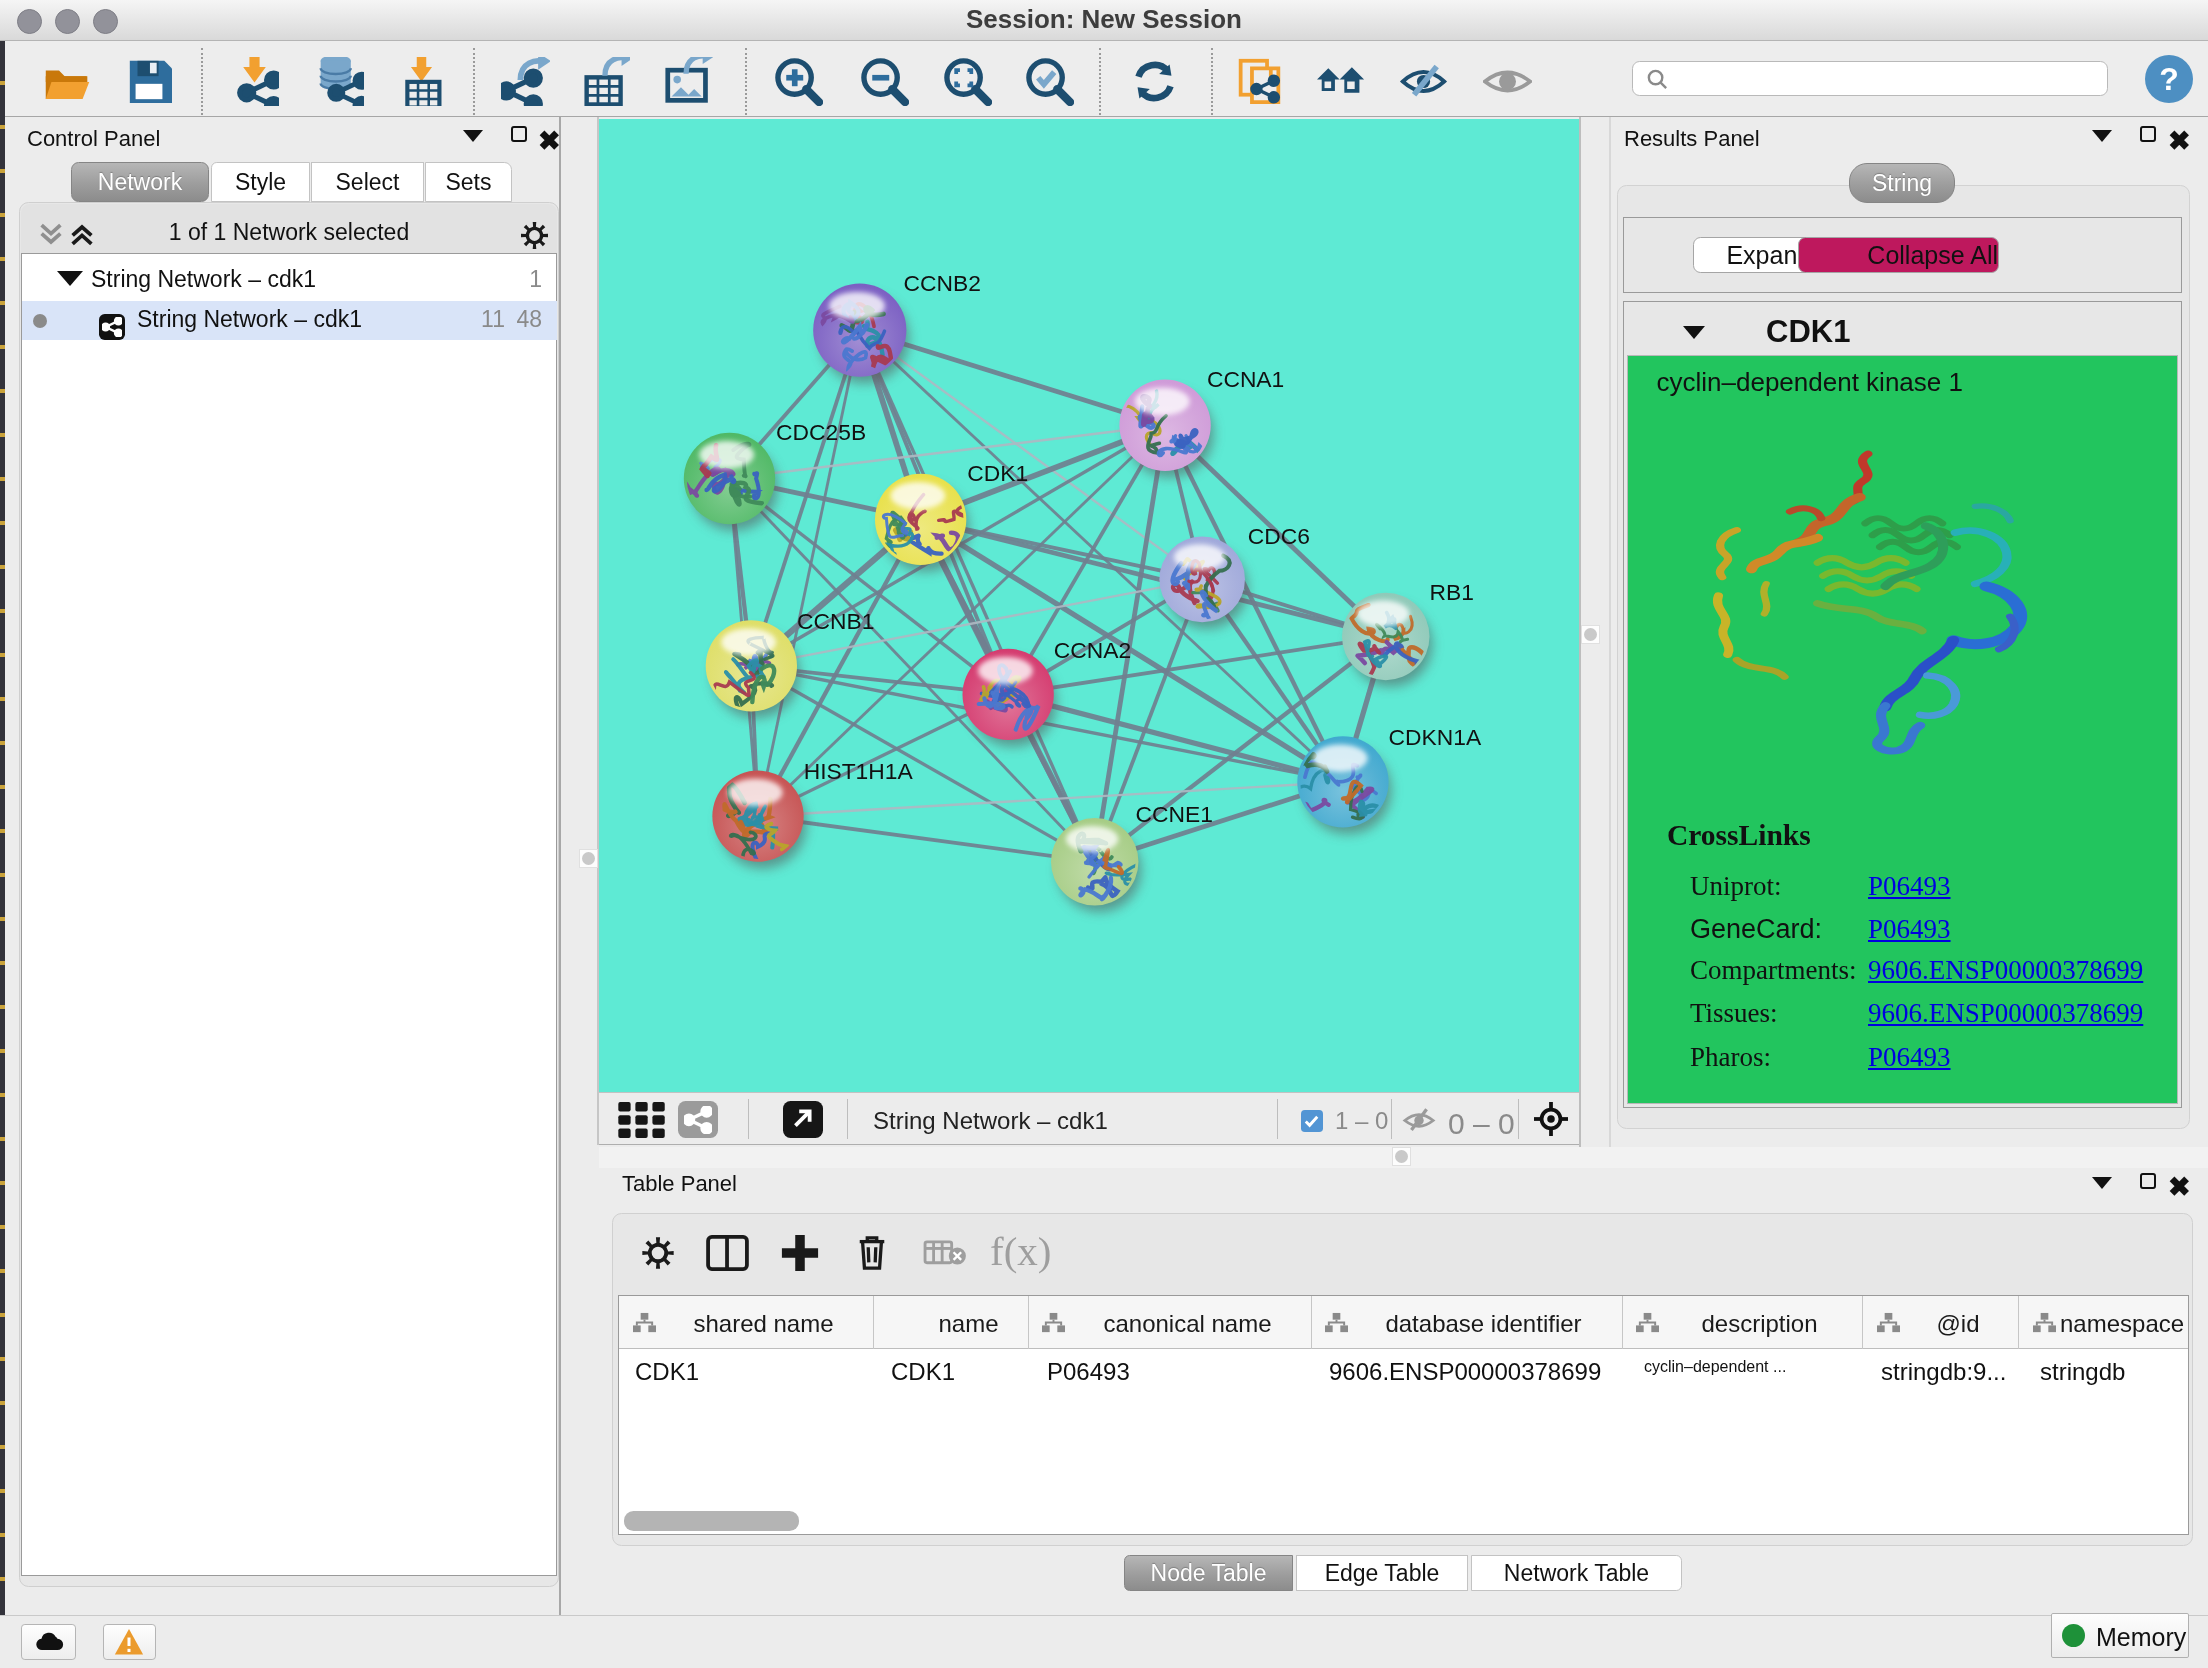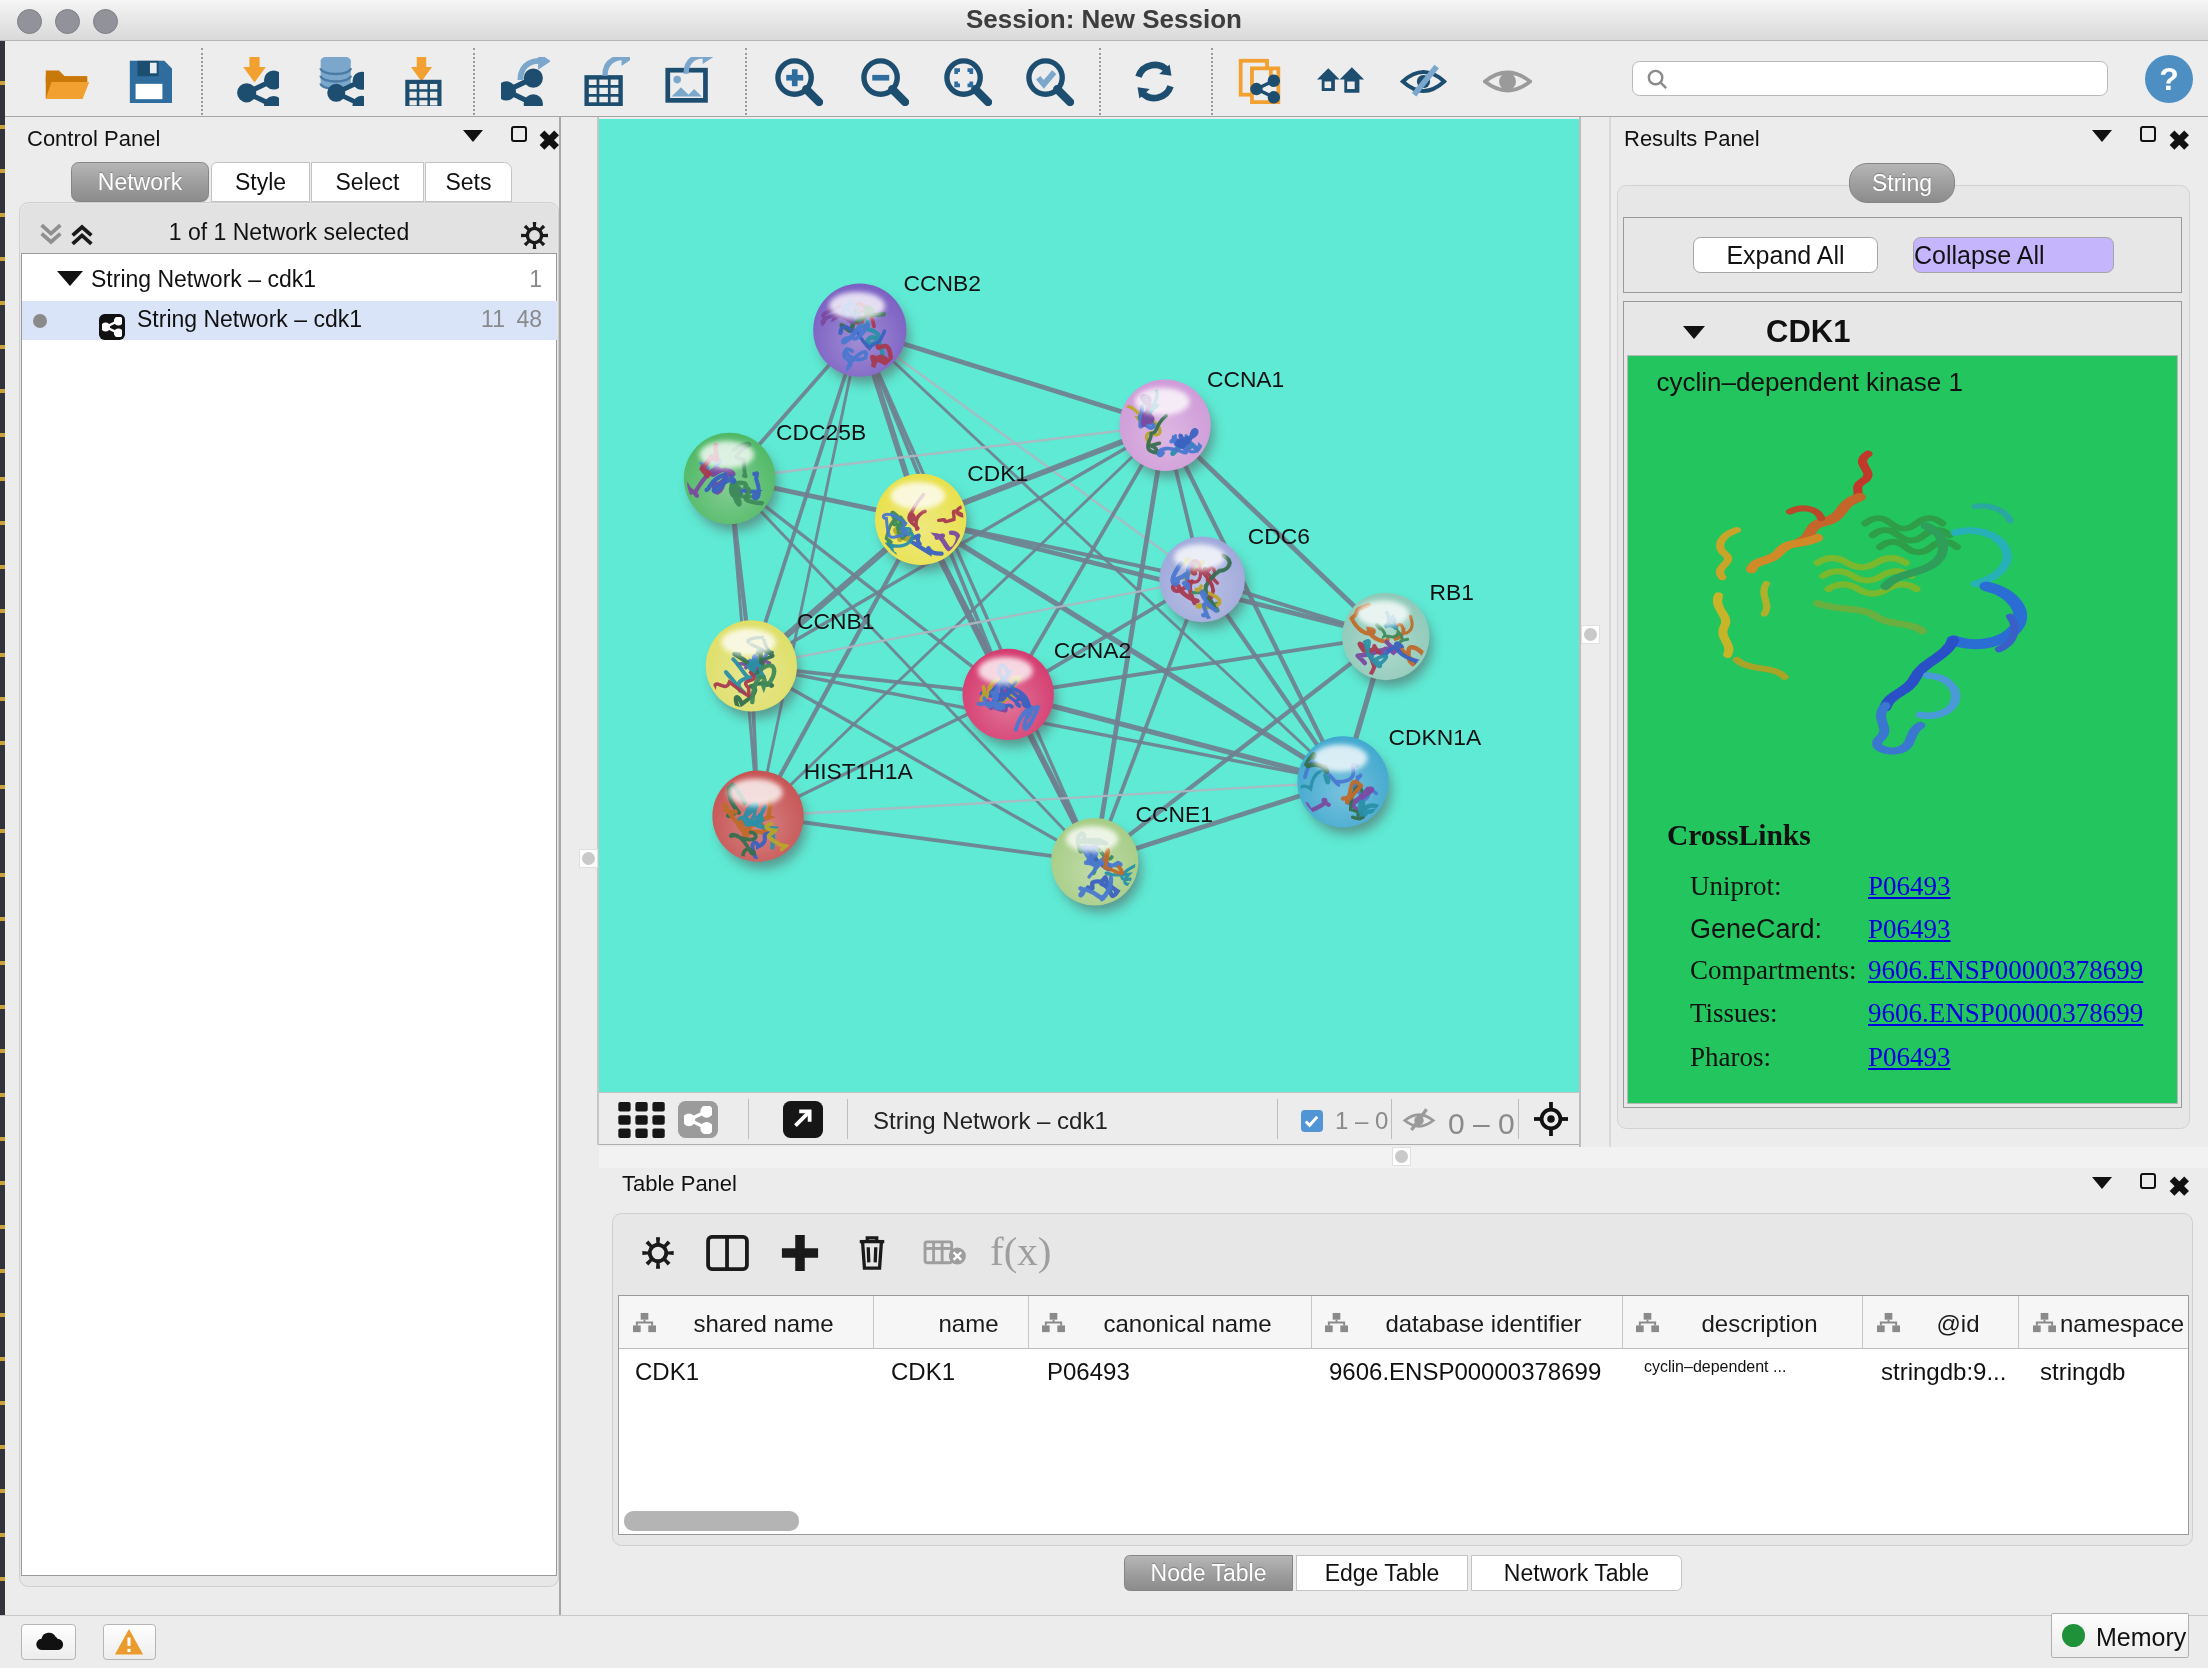--- a/index.html
+++ b/index.html
@@ -613,21 +613,21 @@
 <div class="abs" style="left:1581px;top:625px;width:19px;height:19px;background:#fdfdfd;border:1px solid #e0e0e0"></div>
 <div class="abs" style="left:1584px;top:628px;width:13.3px;height:13.3px;border-radius:50%;background:#c9c9c9"></div>
 <div class="abs ptitle" style="left:1624px;top:126px">Results Panel</div>
 <div style="position:absolute;left:2092px;top:130px;width:0;height:0;border-left:10.5px solid transparent;border-right:10.5px solid transparent;border-top:12.4px solid #111"></div>
 <div style="position:absolute;left:2140px;top:126px;width:16px;height:16px;border:2.9px solid #111;border-radius:2.9px"></div>
 <div style="position:absolute;left:2168px;top:125px;font-size:27px;font-weight:bold;color:#111">✖</div>
 <div class="abs" style="left:1617px;top:185px;width:573px;height:944px;background:#e7e7e7;border:1px solid #d2d2d2;border-radius:9.5px"></div>
 <div class="tab tabsel" style="left:1849px;top:163px;width:106px;border-radius:18px">String</div>
 <div class="abs" style="left:1623px;top:217px;width:559px;height:76px;border:1.9px solid #9a9a9a;background:#e7e7e7"></div>
 <div class="abs" style="left:1693px;top:237px;width:185px;height:36px;background:#fff;border:1px solid #a5a5a5;border-radius:7.6px;font-size:25px;text-align:center;line-height:34px;color:#111">Expand All</div>
-<div class="abs" style="left:1913px;top:237px;width:201px;height:36px;background:#c4b5fd;border:1px solid #a5a5a5;border-radius:7.6px;font-size:25px;text-align:left;line-height:34px;color:#111">Collapse All</div>
+<div class="abs" style="left:1798px;top:237px;width:201px;height:36px;background:#be185d;border:1px solid #a5a5a5;border-radius:7.6px;font-size:25px;text-align:right;line-height:34px;color:#111">Collapse All</div>
 <div class="abs" style="left:1623px;top:301px;width:559px;height:807px;border:1.9px solid #9a9a9a;background:#e7e7e7"></div>
 <div class="abs" style="left:1683px;top:326px;width:0;height:0;border-left:11.4px solid transparent;border-right:11.4px solid transparent;border-top:13.3px solid #111"></div>
 <div class="abs" style="left:1766px;top:314px;font-size:31px;font-weight:bold;color:#111">CDK1</div>
 <div class="abs" style="left:1627px;top:355px;width:551px;height:749px;background:#22c55e;border:1px solid #b8b8b8">
     <div class="abs" style="left:28.5px;top:10.5px;font-size:26px;color:#111">cyclin–dependent kinase 1</div>
     <svg style="position:absolute;left:52px;top:90px" width="376" height="328" viewBox="0 0 410 500" preserveAspectRatio="none">
       <g fill="none" stroke-linecap="round">
         <path d="M205,12 c-18,16 12,28 -6,42 c-12,10 2,20 -10,30" stroke="#c0392b" stroke-width="10"></path>
         <path d="M196,78 c-24,10 -16,32 -40,38 c-18,6 -10,24 -28,32" stroke="#c4652a" stroke-width="13"></path>
         <path d="M150,140 c-20,12 -32,4 -42,22 c-10,16 -26,10 -30,26" stroke="#d08a28" stroke-width="12"></path>

